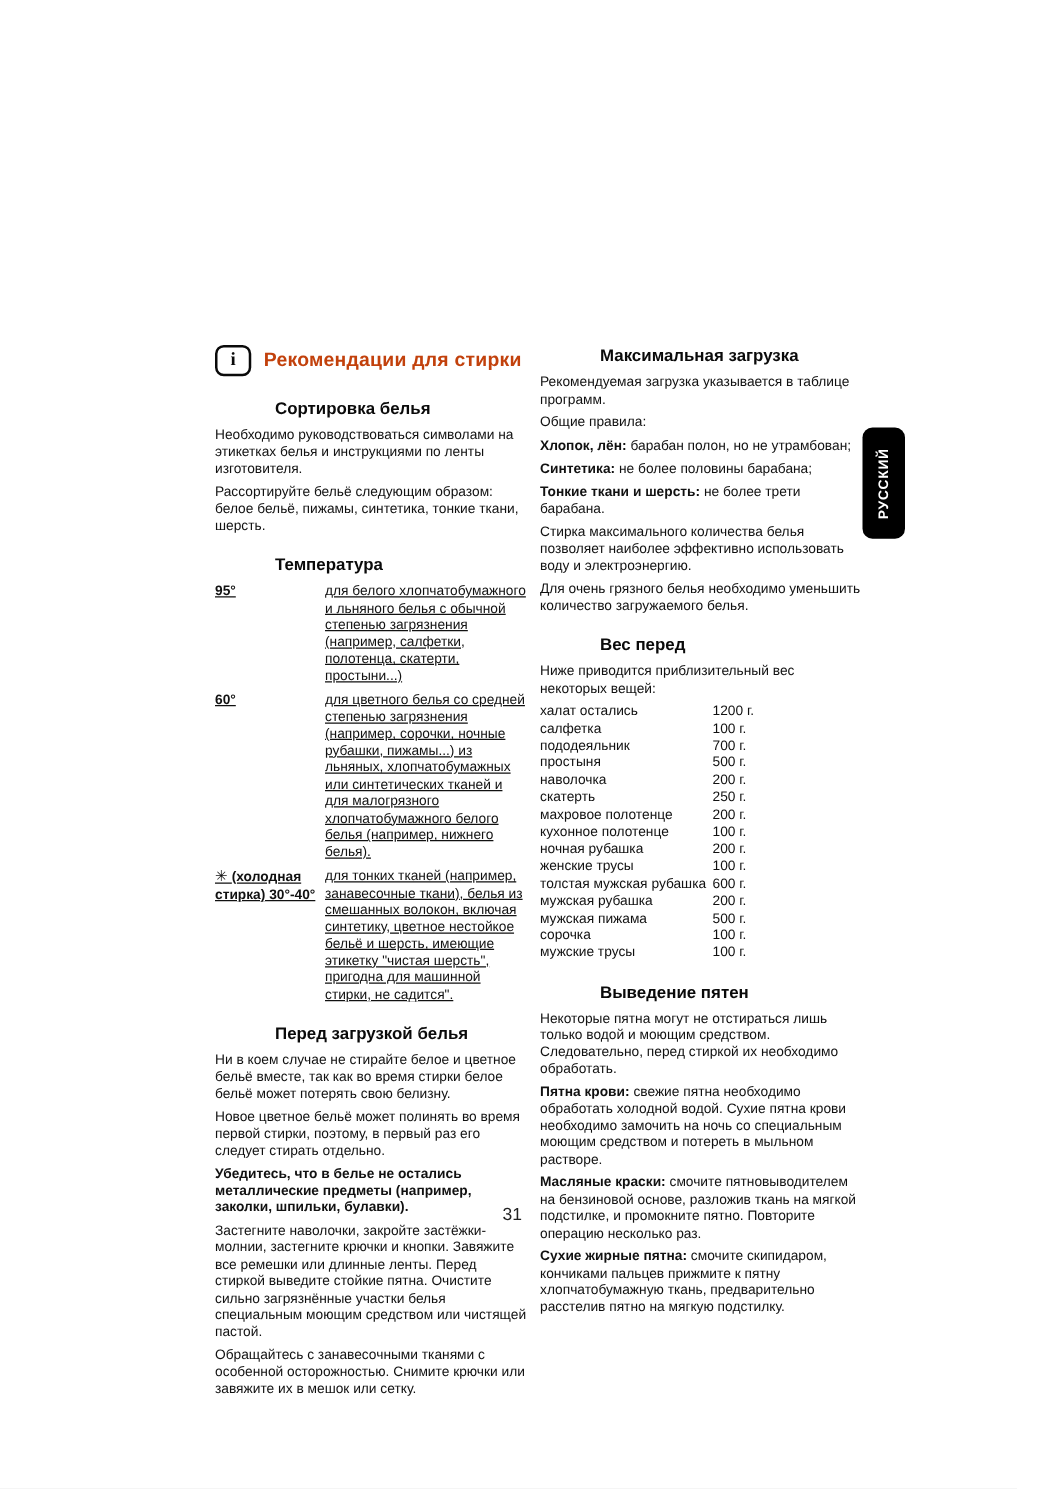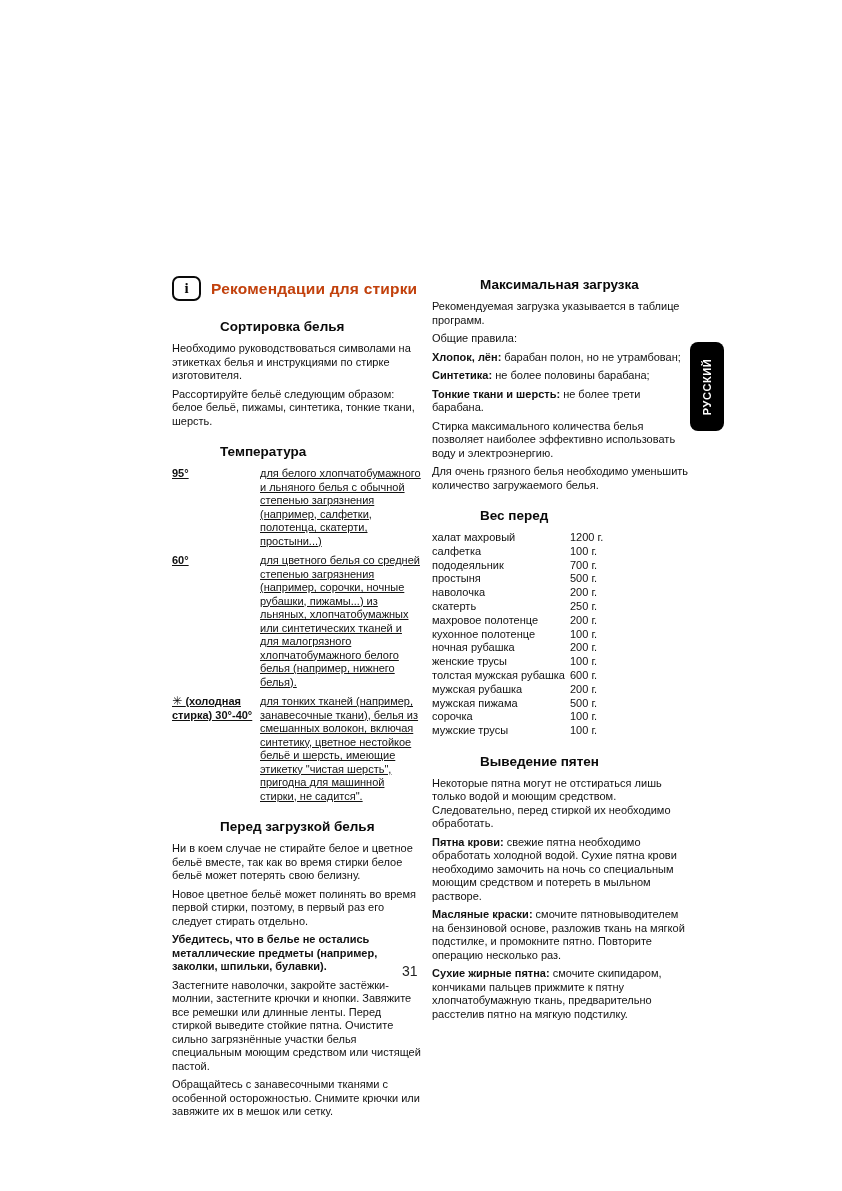--- a/index.html
+++ b/index.html
@@ -71,21 +71,21 @@
     <div class="col left">
       <div class="title-row">
         <span class="info-icon">
           <span>i</span>
         </span>
         <h1>Рекомендации для стирки</h1>
       </div>
 
       <h2>Сортировка белья</h2>
       <div id="sorting-paras">
-          <p>Необходимо руководствоваться символами на этикетках белья и инструкциями по стирке изготовителя.</p>
+          <p>Необходимо руководствоваться символами на этикетках белья и инструкциями по ленты изготовителя.</p>
           <p>Рассортируйте бельё следующим образом: белое бельё, пижамы, синтетика, тонкие ткани, шерсть.</p>
         </div>
 
       <h2>Температура</h2>
       <div id="temp-rows">
           <div class="temp-row">
             <span class="temp-label">95°</span>
             <span class="temp-desc">для белого хлопчатобумажного и льняного белья с обычной степенью загрязнения (например, салфетки, полотенца, скатерти, простыни...)</span>
           </div>
           <div class="temp-row">
@@ -114,23 +114,24 @@
           <p>Рекомендуемая загрузка указывается в таблице программ.</p>
           <p>Общие правила:</p>
           <p><b>Хлопок, лён: </b>барабан полон, но не утрамбован;</p>
           <p><b>Синтетика: </b>не более половины барабана;</p>
           <p><b>Тонкие ткани и шерсть: </b>не более трети барабана.</p>
           <p>Стирка максимального количества белья позволяет наиболее эффективно использовать воду и электроэнергию.</p>
           <p>Для очень грязного белья необходимо уменьшить количество загружаемого белья.</p>
         </div>
 
       <h2>Вес перед</h2>
+      <p>Ниже приводится приблизительный вес некоторых вещей:</p>
       <div id="weight-rows" class="weights">
           <div class="weight-row">
-            <span class="weight-item">халат махровый</span>
+            <span class="weight-item">халат остались</span>
             <span class="weight-value">1200 г.</span>
           </div>
           <div class="weight-row">
             <span class="weight-item">салфетка</span>
             <span class="weight-value">100 г.</span>
           </div>
           <div class="weight-row">
             <span class="weight-item">пододеяльник</span>
             <span class="weight-value">700 г.</span>
           </div>

